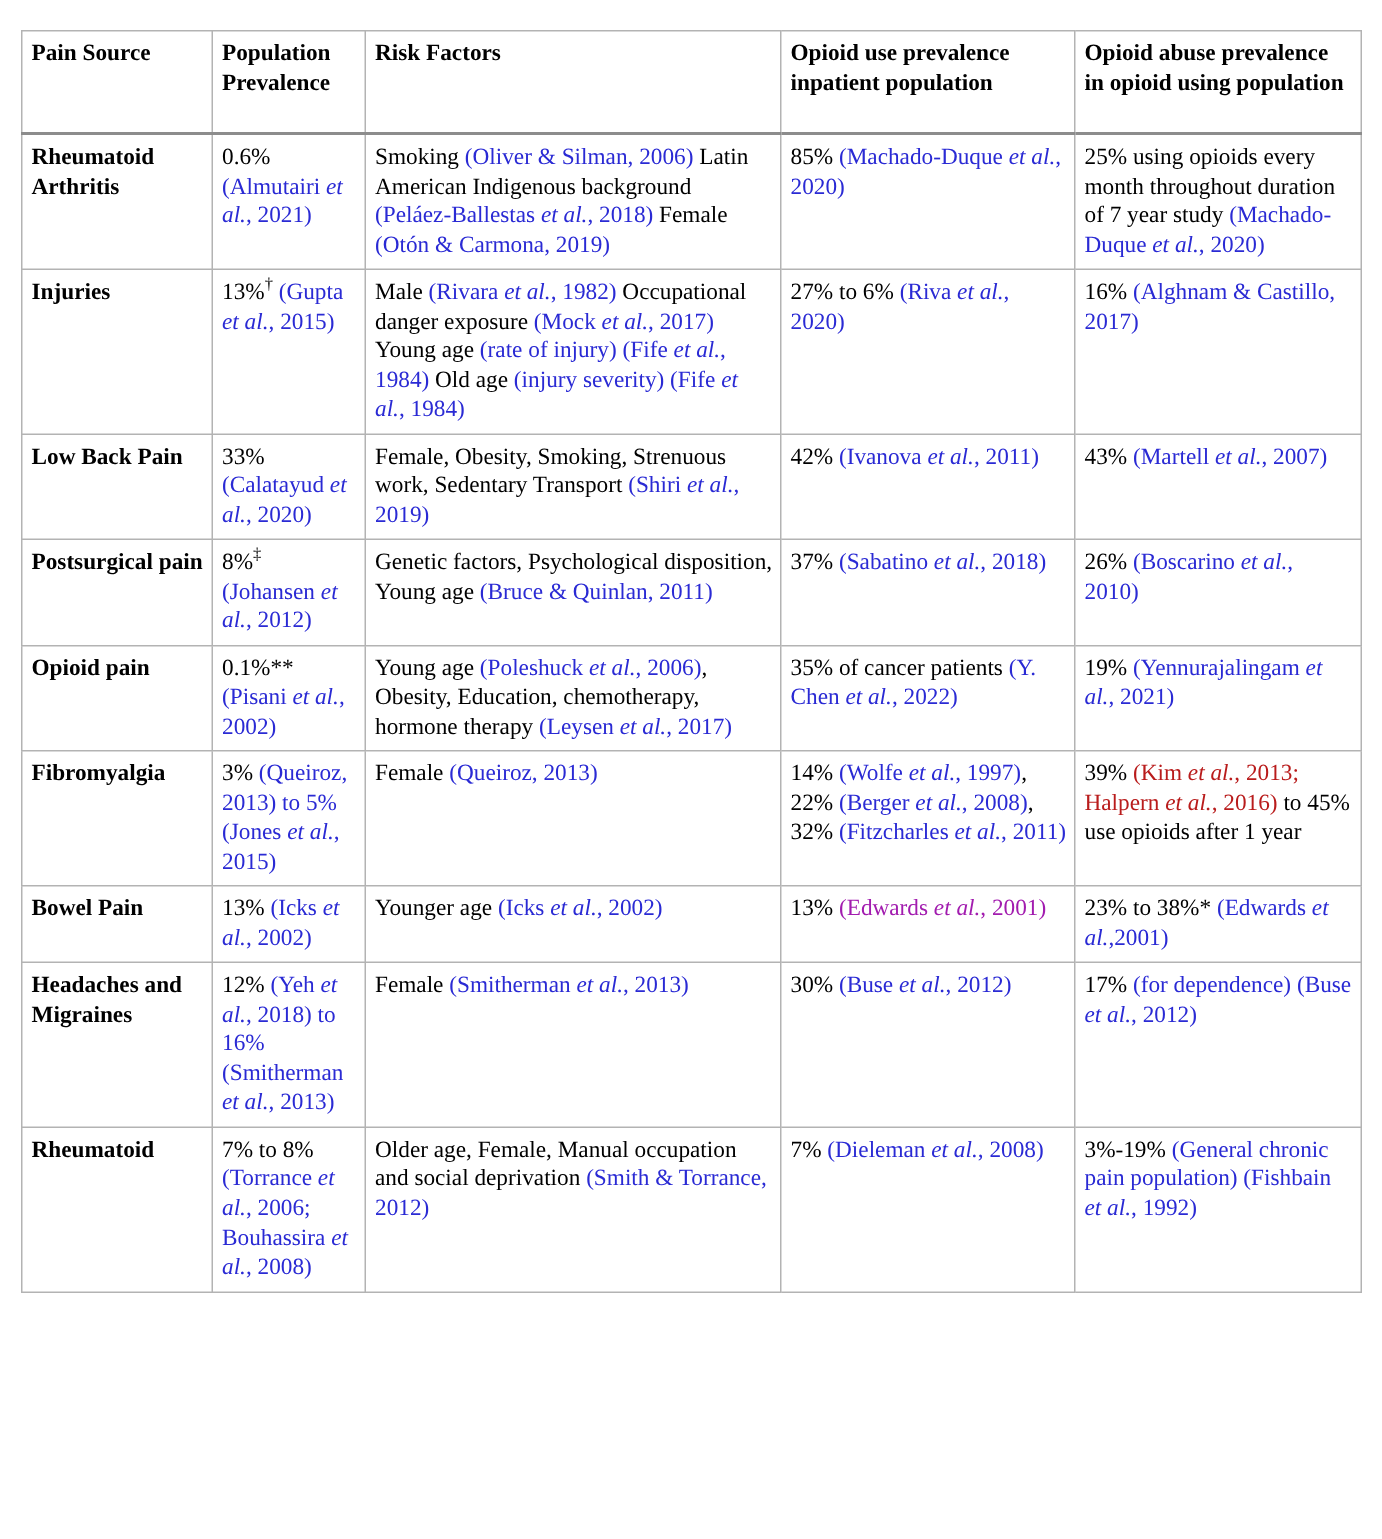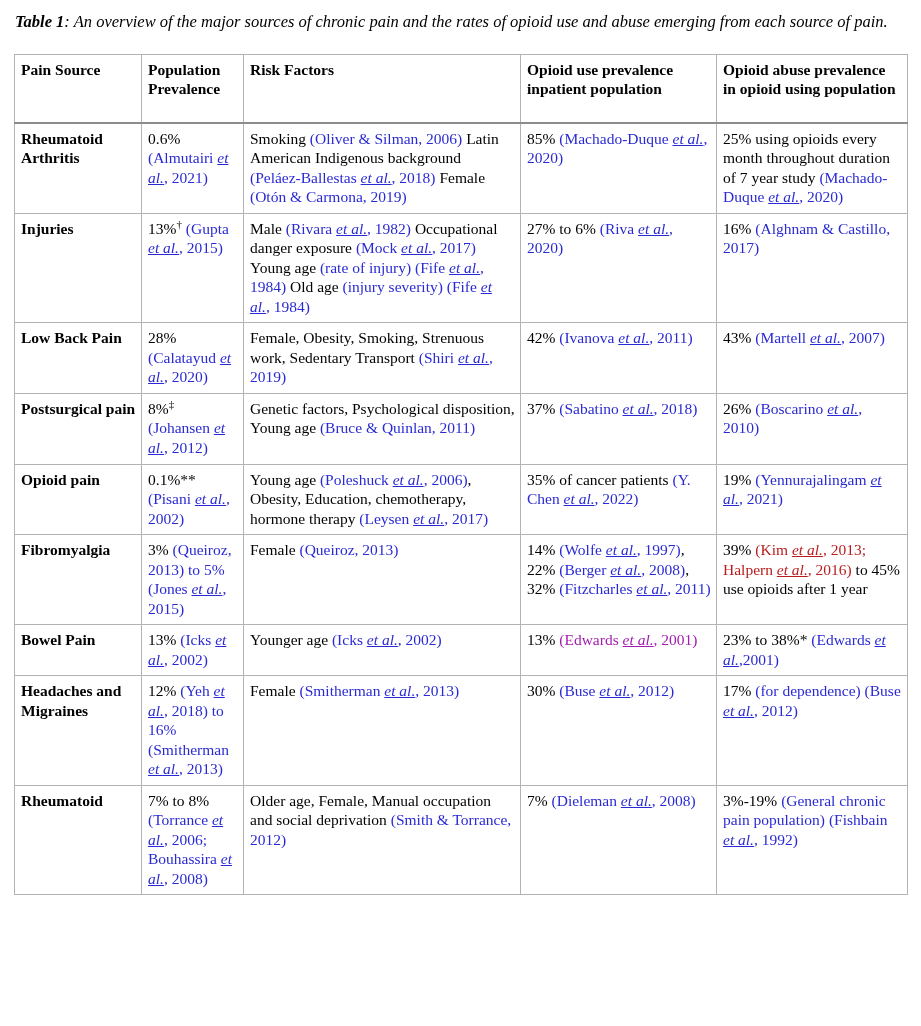--- a/index.html
+++ b/index.html
@@ -55,41 +55,37 @@
     vertical-align: top;
   }
   table.tbl tbody td.src {
     font-weight: bold;
   }
   .cite {
     color: #2a2ad4;
   }
   .cite i, i.ital {
     font-style: italic;
-    text-decoration: underline;
   }
   .sup {
     font-size: 11px;
     vertical-align: super;
     line-height: 0;
   }
   col.c1 { width: 127px; }
   col.c2 { width: 102px; }
   col.c3 { width: 277px; }
   col.c4 { width: 196px; }
   col.c5 { width: 191px; }
 </style>
 </head>
 <body>
 
 <div class="page">
 
-  <div class="caption">
-    <span class="lbl">Table 1</span><span>: An overview of the major sources of chronic pain and the rates of opioid use and abuse emerging from each source of pain.</span>
-  </div>
 
   <table class="tbl">
     <colgroup>
       <col class="c1">
         <col class="c2">
         <col class="c3">
         <col class="c4">
         <col class="c5">
     </colgroup>
     <thead>
@@ -114,21 +110,21 @@
       <tr>
         <td class="src">Injuries</td>
         <td><span>13%<span class="sup">†</span> </span><span class="cite"><span class="cite" style="color:#2a2ad4">(Gupta <i class="ital">et al.</i>, 2015)</span></span></td>
         <td><span>Male <span class="cite" style="color:#2a2ad4">(Rivara <i class="ital">et al.</i>, 1982)</span> Occupational danger exposure <span class="cite" style="color:#2a2ad4">(Mock <i class="ital">et al.</i>, 2017)</span> Young age <span class="cite" style="color:#2a2ad4">(rate of injury)</span> <span class="cite" style="color:#2a2ad4">(Fife <i class="ital">et al.</i>, 1984)</span> Old age <span class="cite" style="color:#2a2ad4">(injury severity)</span> <span class="cite" style="color:#2a2ad4">(Fife <i class="ital">et al.</i>, 1984)</span></span></td>
         <td><span>27% to 6% <span class="cite" style="color:#2a2ad4">(Riva <i class="ital">et al.</i>, 2020)</span></span></td>
         <td><span>16% <span class="cite" style="color:#2a2ad4">(Alghnam &amp; Castillo, 2017)</span></span></td>
       </tr>
 
       <tr>
         <td class="src">Low Back Pain</td>
-        <td><span>28% </span><span class="cite"><span class="cite" style="color:#2a2ad4">(Calatayud <i class="ital">et al.</i>, 2020)</span></span></td>
+        <td><span>33% </span><span class="cite"><span class="cite" style="color:#2a2ad4">(Calatayud <i class="ital">et al.</i>, 2020)</span></span></td>
         <td><span>Female, Obesity, Smoking, Strenuous work, Sedentary Transport <span class="cite" style="color:#2a2ad4">(Shiri <i class="ital">et al.</i>, 2019)</span></span></td>
         <td><span>42% <span class="cite" style="color:#2a2ad4">(Ivanova <i class="ital">et al.</i>, 2011)</span></span></td>
         <td><span>43% <span class="cite" style="color:#2a2ad4">(Martell <i class="ital">et al.</i>, 2007)</span></span></td>
       </tr>
 
       <tr>
         <td class="src">Postsurgical pain</td>
         <td><span>8%<span class="sup">‡</span> </span><span class="cite"><span class="cite" style="color:#2a2ad4">(Johansen <i class="ital">et al.</i>, 2012)</span></span></td>
         <td><span>Genetic factors, Psychological disposition, Young age <span class="cite" style="color:#2a2ad4">(Bruce &amp; Quinlan, 2011)</span></span></td>
         <td><span>37% <span class="cite" style="color:#2a2ad4">(Sabatino <i class="ital">et al.</i>, 2018)</span></span></td>

